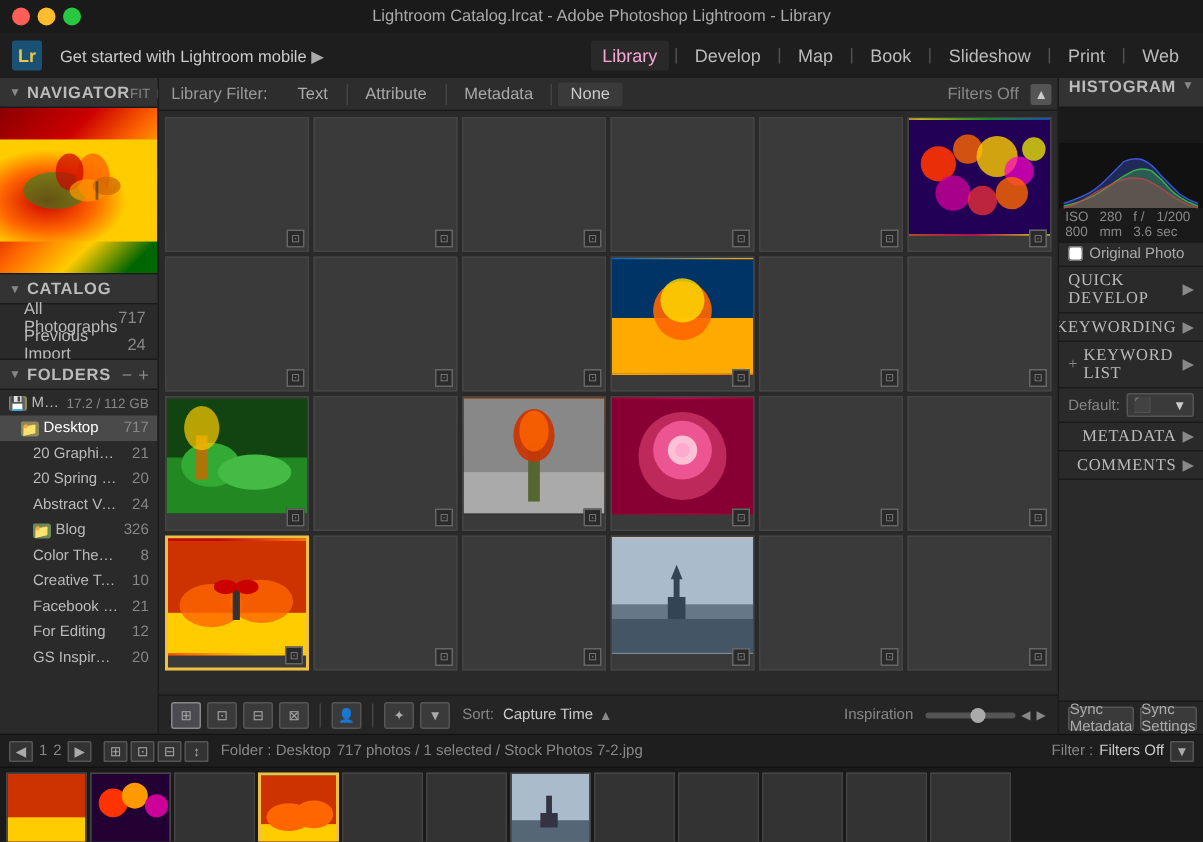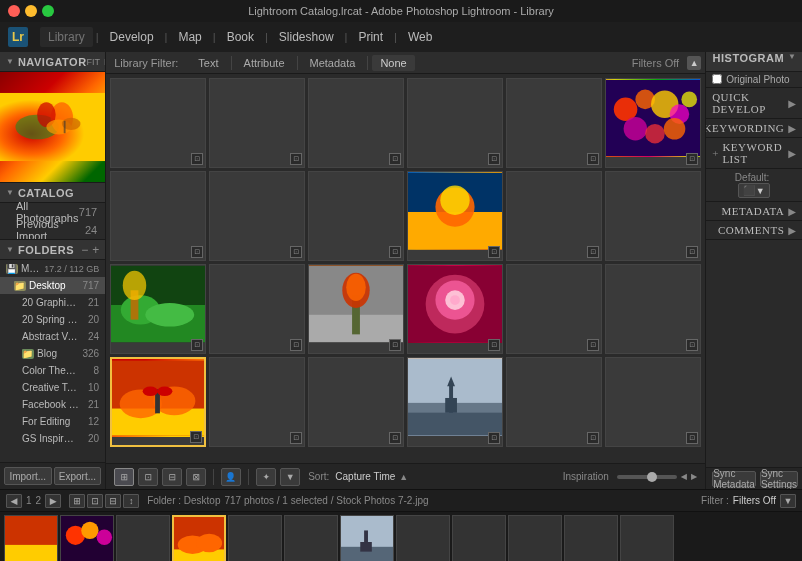--- a/index.html
+++ b/index.html
@@ -73,21 +73,21 @@
       gap: 2px;
     }
     .nav-link {
       padding: 3px 8px;
       font-size: 12px;
       color: #bbb;
       cursor: pointer;
       border-radius: 2px;
     }
     .nav-link.active {
-      color: #737373;
+      color: #f9a8d4;
       background: rgba(255,255,255,0.05);
       text-align: right;
     }
     .nav-separator {
       color: #555;
       padding: 0 1px;
     }
 
     
     #main {
@@ -486,21 +486,20 @@
       color: #888;
       margin-left: 4px;
       font-size: 10px;
     }
 
     .defaults-row {
       display: flex;
       align-items: center;
       padding: 3px 6px;
       border-bottom: 1px solid #1a1a1a;
-      flex-direction: column;
     }
     .defaults-label {
       font-size: 10px;
       color: #888;
       margin-right: 4px;
     }
     .defaults-dropdown {
       background: #3a3a3a;
       border: 1px solid #555;
       border-radius: 2px;
@@ -619,20 +618,23 @@
   <div class="traffic-lights">
     <div class="traffic-light tl-red"></div>
     <div class="traffic-light tl-yellow"></div>
     <div class="traffic-light tl-green"></div>
   </div>
   <span class="title-text">Lightroom Catalog.lrcat - Adobe Photoshop Lightroom - Library</span>
 </div>
 
 <div id="topnav">
   <div class="lr-logo">Lr</div>
+  <span class="get-started">
+    <span>Get started with Lightroom mobile</span> ▶
+  </span>
   <div class="nav-links">
     <span class="nav-link active">Library</span>
     <span class="nav-separator">|</span>
     <span class="nav-link">Develop</span>
     <span class="nav-separator">|</span>
     <span class="nav-link">Map</span>
     <span class="nav-separator">|</span>
     <span class="nav-link">Book</span>
     <span class="nav-separator">|</span>
     <span class="nav-link">Slideshow</span>
@@ -756,24 +758,20 @@
         <span class="item-count">12</span>
       </div>
       <div class="folder-item">
         <div class="indent2"></div>
         <span class="item-label">GS Inspiration...</span>
         <span class="item-count">20</span>
       </div>
 
     </div>
 
-    <div style="display:flex;gap:2px;padding:4px;background:#252525;border-top:1px solid #1a1a1a;">
-      <button style="flex:1;height:18px;background:#3a3a3a;border:1px solid #555;border-radius:2px;font-size:10px;color:#aaa;cursor:pointer;">Import...</button>
-      <button style="flex:1;height:18px;background:#3a3a3a;border:1px solid #555;border-radius:2px;font-size:10px;color:#aaa;cursor:pointer;">Export...</button>
-    </div>
   </div>
 
   <div id="center">
 
     <div id="filter-bar">
       <span class="filter-label">Library Filter:</span>
       <span class="filter-btn">Text</span>
       <div class="filter-separator"></div>
       <span class="filter-btn">Attribute</span>
       <div class="filter-separator"></div>
@@ -980,20 +978,41 @@
       <span class="thumb-size-arrow">▶</span>
     </div>
   </div>
 
   <div id="right-sidebar">
 
     <div class="right-panel-header">
       <span class="label">Histogram</span>
       <span class="triangle">▼</span>
     </div>
+    <div id="histogram">
+      <svg class="histogram-canvas" viewBox="0 0 155 70" xmlns="http://www.w3.org/2000/svg">
+
+        <rect width="155" height="70" fill="#111"></rect>
+
+        <path d="M5,65 Q20,60 30,55 Q40,50 50,40 Q60,30 70,20 Q80,15 90,18 Q100,22 110,35 Q120,45 130,55 Q140,62 150,65" stroke="#4466ff" stroke-width="1.5" fill="none" opacity="0.8"></path>
+        <path d="M5,65 Q20,60 30,55 Q40,50 50,40 Q60,30 70,20 Q80,15 90,18 Q100,22 110,35 Q120,45 130,55 Q140,62 150,65 L150,70 L5,70 Z" fill="#4466ff" opacity="0.3"></path>
+
+        <path d="M5,68 Q20,65 35,58 Q50,50 60,42 Q70,35 80,30 Q90,26 100,30 Q110,38 120,50 Q130,60 145,66 L150,68" stroke="#44cc44" stroke-width="1.5" fill="none" opacity="0.8"></path>
+        <path d="M5,68 Q20,65 35,58 Q50,50 60,42 Q70,35 80,30 Q90,26 100,30 Q110,38 120,50 Q130,60 145,66 L150,68 L150,70 L5,70 Z" fill="#44cc44" opacity="0.3"></path>
+
+        <path d="M5,70 Q15,68 25,62 Q40,52 55,45 Q65,40 75,38 Q85,37 95,40 Q105,45 115,52 Q125,60 140,67 L150,70" stroke="#cc4444" stroke-width="1.5" fill="none" opacity="0.8"></path>
+        <path d="M5,70 Q15,68 25,62 Q40,52 55,45 Q65,40 75,38 Q85,37 95,40 Q105,45 115,52 Q125,60 140,67 L150,70 L5,70 Z" fill="#cc4444" opacity="0.3"></path>
+      </svg>
+      <div class="histogram-info">
+        <span>ISO 800</span>
+        <span>280 mm</span>
+        <span>f / 3.6</span>
+        <span>1/200 sec</span>
+      </div>
+    </div>
     <div style="padding:2px 6px;border-bottom:1px solid #1a1a1a;display:flex;align-items:flex-start;">
       <input type="checkbox" style="margin-right: 4px; width: 10px; height: 10px;">
       <span style="font-size:10px;color:#aaa;">Original Photo</span>
     </div>
 
     <div class="right-sub-panel">
       <span class="panel-name">Quick Develop</span>
       <span class="arrow">▶</span>
     </div>
 

